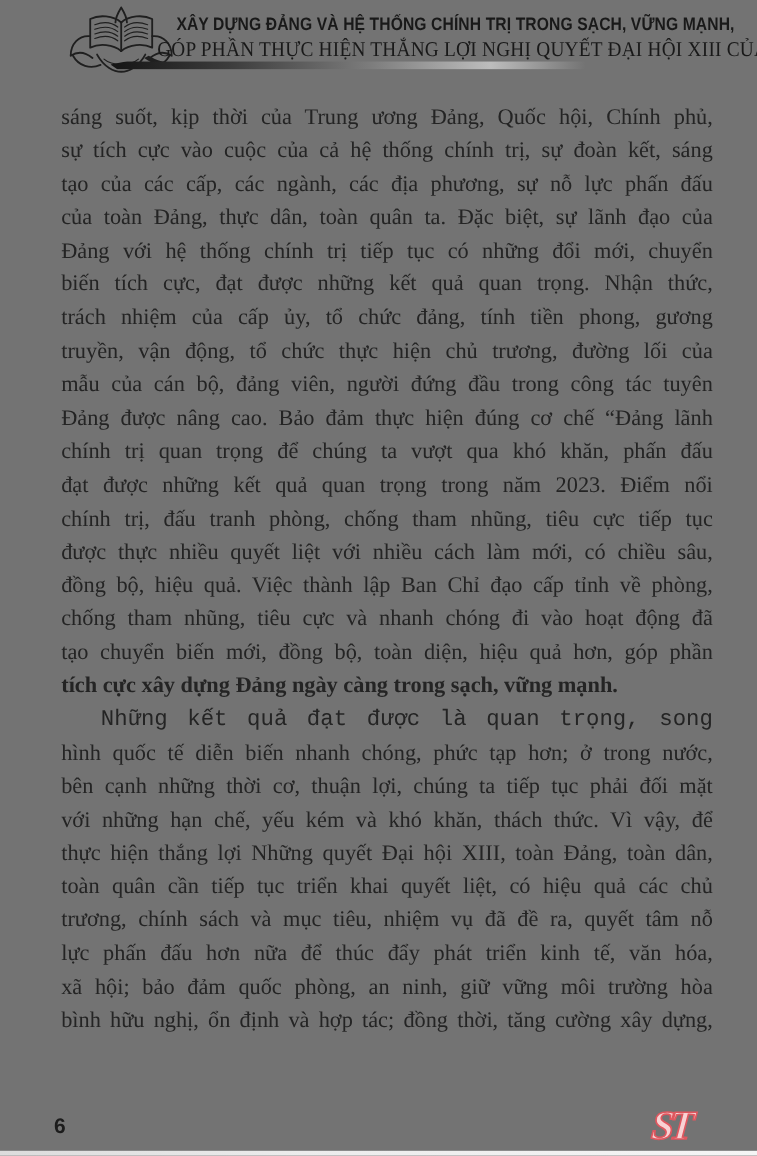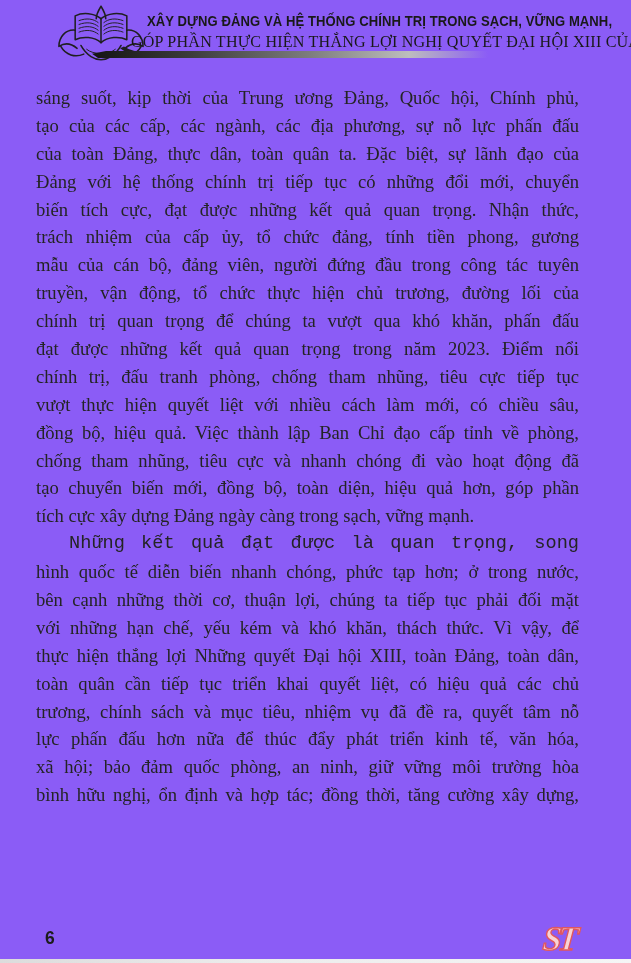--- a/index.html
+++ b/index.html
@@ -4,21 +4,21 @@
 <style>
   html,body { margin:0; padding:0; }
   body {
     width:631px; height:963px;
     background:#ffffff;
     font-family:"Liberation Serif","DejaVu Serif",serif;
     position:relative; overflow:hidden;
   }
   .page {
     position:absolute; inset:0;
-    background:#8b5cf6;
+    background:#737373;
     color:#262626;
   }
 
   
   .logo {
     position:absolute; left:57px; top:5px;
     width:88px; height:58px;
   }
   .head-line1 {
     position:absolute; left:147px; top:12px;
@@ -38,28 +38,28 @@
     position:absolute; left:92px; top:51px;
     width:396px; height:7px;
     background:linear-gradient(to right,
       #141414 0%, #3c3c3c 25%, #7d7d7d 55%,
       #bdbdbd 80%, rgba(255,255,255,0) 100%);
     clip-path:polygon(0 40%, 14px 0, 100% 0, 100% 100%, 6px 100%);
   }
 
   
   .body-text {
-    position:absolute; left:36px; top:84px; width:543px;
+    position:absolute; left:51px; top:84px; width:543px;
     font-size:18.6px; line-height:27.9px; color:#242424;
   }
   .line {
     height:27.9px; overflow:hidden;
     text-align:justify; text-align-last:justify;
   }
-  .p1 .line:last-child { text-align-last:left; }
+  .p1 .line:last-child { text-align-last:left;font-weight:bold; }
   .p2 .line:first-child { text-indent:33px;font-family:Liberation Mono, monospace; }
 
   
   .page-number {
     position:absolute; left:45px; top:928px;
     font-family:"Liberation Sans","DejaVu Sans",sans-serif;
     font-weight:700; font-size:17.5px; color:#1c1c1c;
   }
   .st-logo {
     position:absolute; left:543px; top:922px;
@@ -113,31 +113,33 @@
     </svg>
 
     <div class="head-line1">XÂY DỰNG ĐẢNG VÀ HỆ THỐNG CHÍNH TRỊ TRONG SẠCH, VỮNG MẠNH,</div>
     <div class="head-line2">GÓP PHẦN THỰC HIỆN THẮNG LỢI NGHỊ QUYẾT ĐẠI HỘI XIII CỦA ĐẢNG</div>
     <div class="head-rule"></div>
   </header>
 
   <main class="body-text">
     <div class="para p1">
         <div class="line">sáng suốt, kịp thời của Trung ương Đảng, Quốc hội, Chính phủ,</div>
+        <div class="line">sự tích cực vào cuộc của cả hệ thống chính trị, sự đoàn kết, sáng</div>
         <div class="line">tạo của các cấp, các ngành, các địa phương, sự nỗ lực phấn đấu</div>
         <div class="line">của toàn Đảng, thực dân, toàn quân ta. Đặc biệt, sự lãnh đạo của</div>
         <div class="line">Đảng với hệ thống chính trị tiếp tục có những đổi mới, chuyển</div>
         <div class="line">biến tích cực, đạt được những kết quả quan trọng. Nhận thức,</div>
         <div class="line">trách nhiệm của cấp ủy, tổ chức đảng, tính tiền phong, gương</div>
+        <div class="line">truyền, vận động, tổ chức thực hiện chủ trương, đường lối của</div>
         <div class="line">mẫu của cán bộ, đảng viên, người đứng đầu trong công tác tuyên</div>
-        <div class="line">truyền, vận động, tổ chức thực hiện chủ trương, đường lối của</div>
+        <div class="line">Đảng được nâng cao. Bảo đảm thực hiện đúng cơ chế “Đảng lãnh</div>
         <div class="line">chính trị quan trọng để chúng ta vượt qua khó khăn, phấn đấu</div>
         <div class="line">đạt được những kết quả quan trọng trong năm 2023. Điểm nổi</div>
         <div class="line">chính trị, đấu tranh phòng, chống tham nhũng, tiêu cực tiếp tục</div>
-        <div class="line">vượt thực hiện quyết liệt với nhiều cách làm mới, có chiều sâu,</div>
+        <div class="line">được thực nhiều quyết liệt với nhiều cách làm mới, có chiều sâu,</div>
         <div class="line">đồng bộ, hiệu quả. Việc thành lập Ban Chỉ đạo cấp tỉnh về phòng,</div>
         <div class="line">chống tham nhũng, tiêu cực và nhanh chóng đi vào hoạt động đã</div>
         <div class="line">tạo chuyển biến mới, đồng bộ, toàn diện, hiệu quả hơn, góp phần</div>
         <div class="line">tích cực xây dựng Đảng ngày càng trong sạch, vững mạnh.</div>
       </div>
     <div class="para p2">
         <div class="line">Những kết quả đạt được là quan trọng, song thời gian tới, tình</div>
         <div class="line">hình quốc tế diễn biến nhanh chóng, phức tạp hơn; ở trong nước,</div>
         <div class="line">bên cạnh những thời cơ, thuận lợi, chúng ta tiếp tục phải đối mặt</div>
         <div class="line">với những hạn chế, yếu kém và khó khăn, thách thức. Vì vậy, để</div>

